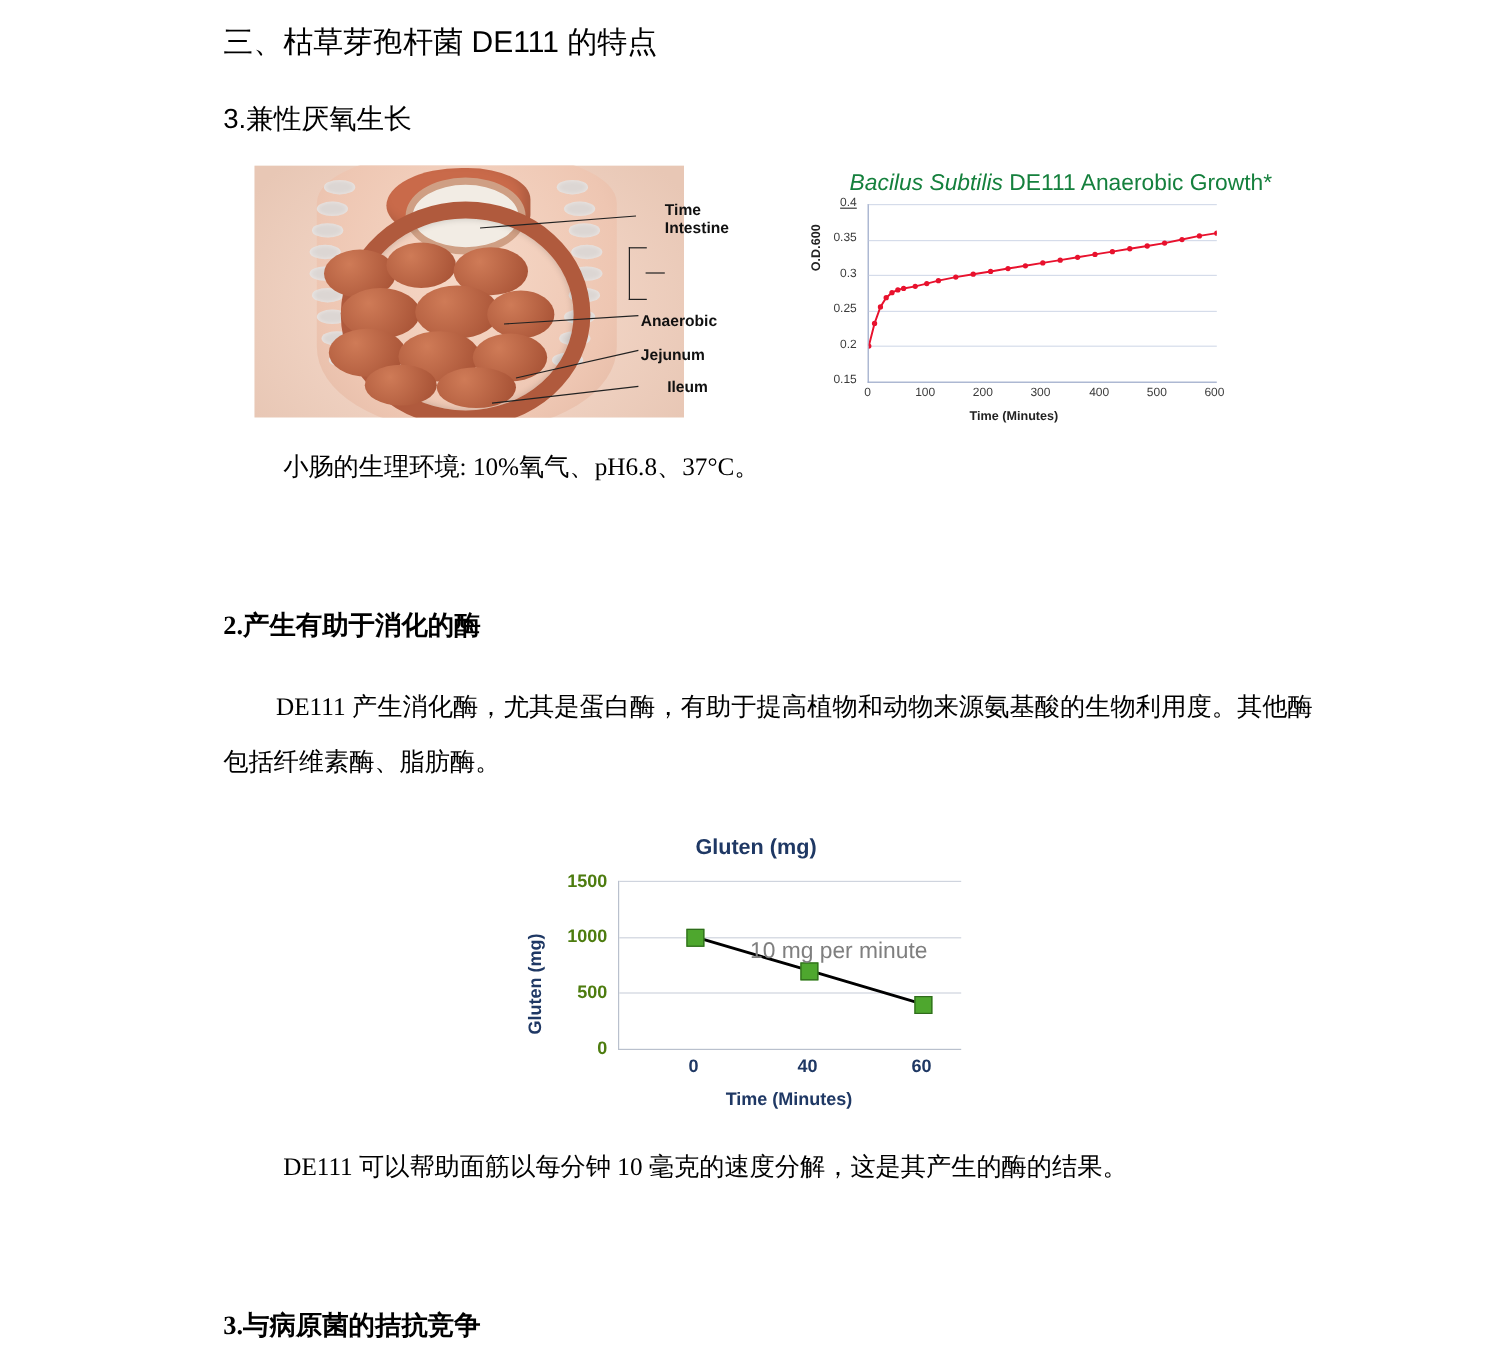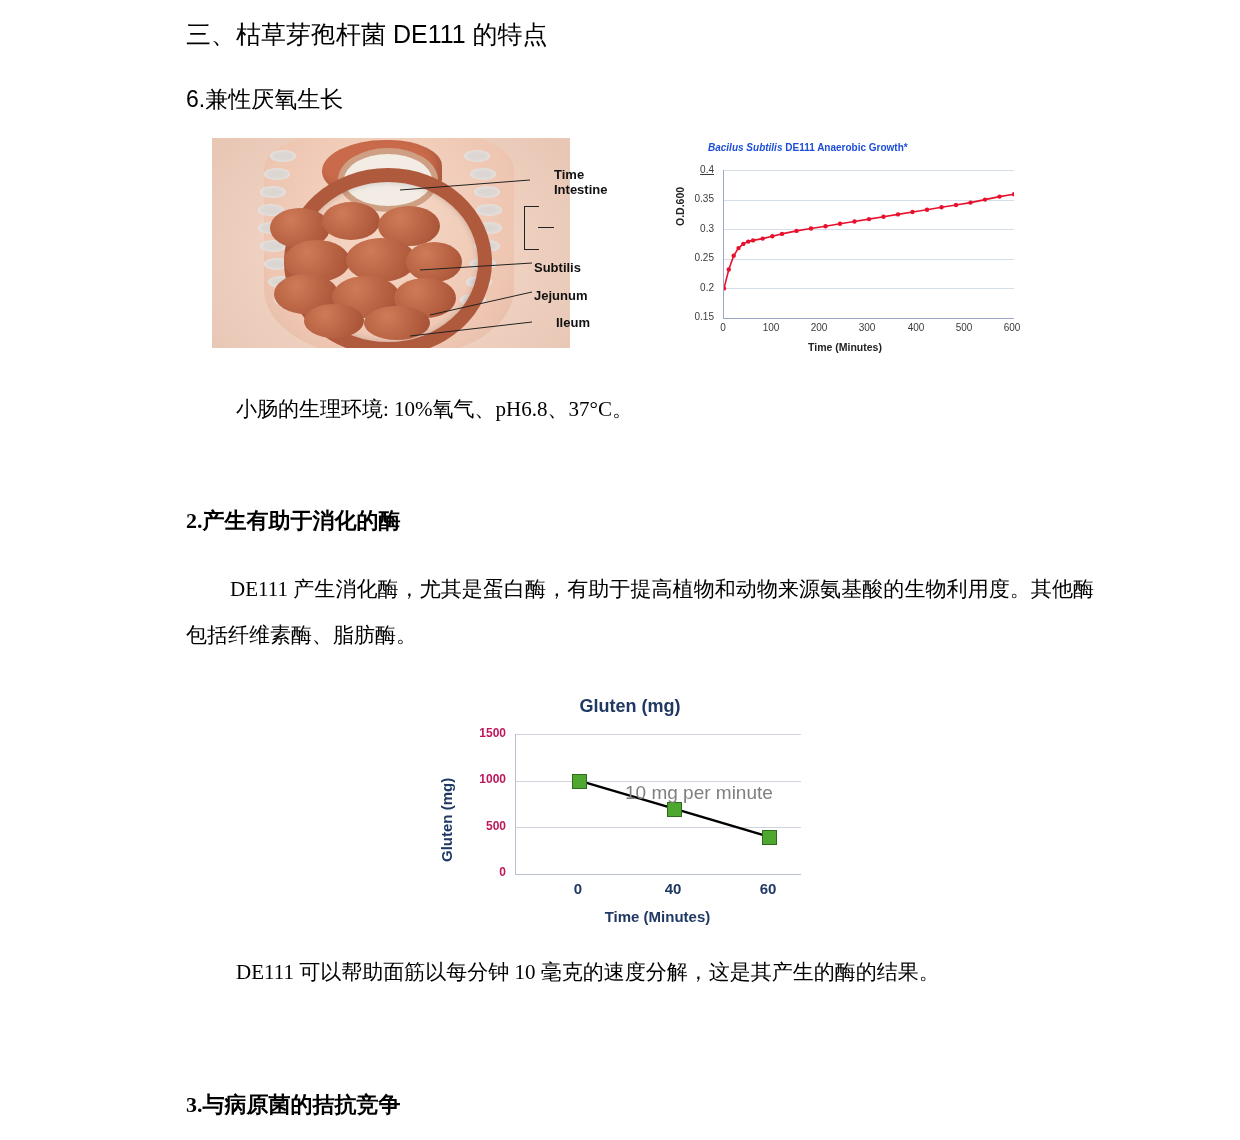--- a/index.html
+++ b/index.html
@@ -149,23 +149,23 @@
     left: 668px;
     top: 138px;
     width: 380px;
     height: 222px;
     background: #ffffff;
   }
   .c1-title {
     position: absolute;
     left: 40px; top: 4px;
     font-family: "Liberation Sans", sans-serif;
-    font-size: 10px;
-    font-weight: bold;
-    color: #1d4ed8;
+    font-size: 19px;
+    font-weight: normal;
+    color: #15803d;
     white-space: nowrap;
   }
   .c1-title i { font-style: italic; }
   .c1-plot {
     position: absolute;
     left: 55px; top: 32px;
     width: 290px; height: 148px;
     border-left: 1px solid #9aa7c7;
     border-bottom: 1px solid #9aa7c7;
   }
@@ -232,23 +232,23 @@
     border-bottom: 1px solid #b9c0cd;
   }
   .c2-grid {
     position: absolute;
     left: 0; right: 0;
     border-top: 1px solid #cfd4de;
   }
   .c2-ylab {
     position: absolute;
     font-family: "Liberation Sans", sans-serif;
-    font-size: 12px;
-    font-weight: bold;
-    color: #be185d;
+    font-size: 15px;
+    font-weight: bold;
+    color: #4d7c0f;
     text-align: right;
     width: 54px;
     white-space: nowrap;
   }
   .c2-xlab {
     position: absolute;
     font-family: "Liberation Sans", sans-serif;
     font-size: 15px;
     font-weight: bold;
     color: #1f3864;
@@ -293,21 +293,21 @@
     border: 1px solid #2f6b1c;
   }
 </style>
 </head>
 <body>
 
 <div class="page">
 
   <div class="h-section" style="left:186px; top:18px;">三、枯草芽孢杆菌 DE111 的特点</div>
 
-  <div class="h-sub" style="left:186px; top:84px; font-family:'Liberation Sans',sans-serif; font-weight:400; font-size:23px;">6.兼性厌氧生长</div>
+  <div class="h-sub" style="left:186px; top:84px; font-family:'Liberation Sans',sans-serif; font-weight:400; font-size:23px;">3.兼性厌氧生长</div>
 
   <div class="anatomy">
     <div class="an-bg"></div>
     <div class="an-torso"></div>
 
     <div class="an-ribs" style="left:58px; top:12px;"></div>
     <div class="an-ribs" style="left:52px; top:30px;"></div>
     <div class="an-ribs" style="left:48px; top:48px;"></div>
     <div class="an-ribs" style="left:46px; top:66px;"></div>
     <div class="an-ribs" style="left:46px; top:84px;"></div>
@@ -354,21 +354,21 @@
     <span>Intestine</span>
   </div>
 
   <svg style="position:absolute; left:400px; top:150px; width:220px; height:210px;">
     <line x1="0" y1="40" x2="130" y2="30" stroke="#222" stroke-width="1"></line>
     <line x1="20" y1="120" x2="132" y2="113" stroke="#222" stroke-width="1"></line>
     <line x1="30" y1="165" x2="132" y2="142" stroke="#222" stroke-width="1"></line>
     <line x1="10" y1="186" x2="132" y2="172" stroke="#222" stroke-width="1"></line>
   </svg>
 
-  <div class="an-label" style="left:534px; top:260px;">Subtilis</div>
+  <div class="an-label" style="left:534px; top:260px;">Anaerobic</div>
   <div class="an-label" style="left:534px; top:288px;text-align:right;">Jejunum</div>
   <div class="an-label" style="left:556px; top:315px;">Ileum</div>
 
   <div class="chart1">
     <div class="c1-title">
       <i>Bacilus Subtilis</i><span> DE111 Anaerobic Growth*</span>
     </div>
 
     <div class="c1-ylab" style="left:12px; top:26px;text-decoration:underline;">0.4</div>
     <div class="c1-ylab" style="left:12px; top:55px;">0.35</div>
@@ -423,21 +423,21 @@
     <div class="c1-xlab" style="left:136px; top:184px;">200</div>
     <div class="c1-xlab" style="left:184px; top:184px;">300</div>
     <div class="c1-xlab" style="left:233px; top:184px;">400</div>
     <div class="c1-xlab" style="left:281px; top:184px;">500</div>
     <div class="c1-xlab" style="left:329px; top:184px;">600</div>
 
     <div class="c1-axis-title" style="left:140px; top:203px;">Time (Minutes)</div>
     <div class="c1-axis-title c1-ytitle">O.D.600</div>
   </div>
 
-  <div class="caption" style="left:236px; top:375px;margin-top:20px;">小肠的生理环境: 10%氧气、pH6.8、37°C。</div>
+  <div class="caption" style="left:236px; top:375px;">小肠的生理环境: 10%氧气、pH6.8、37°C。</div>
 
   <div class="h-sub" style="left:186px; top:506px;">2.产生有助于消化的酶</div>
 
   <div class="p-text" style="left:186px; top:566px; width:908px; text-indent:44px; text-align:justify;">DE111 产生消化酶，尤其是蛋白酶，有助于提高植物和动物来源氨基酸的生物利用度。其他酶包括纤维素酶、脂肪酶。</div>
 
   <div class="chart2">
     <div class="c2-title">Gluten (mg)</div>
 
     <div class="c2-ylab" style="left:32px; top:36px;">1500</div>
     <div class="c2-ylab" style="left:32px; top:82px;">1000</div>

